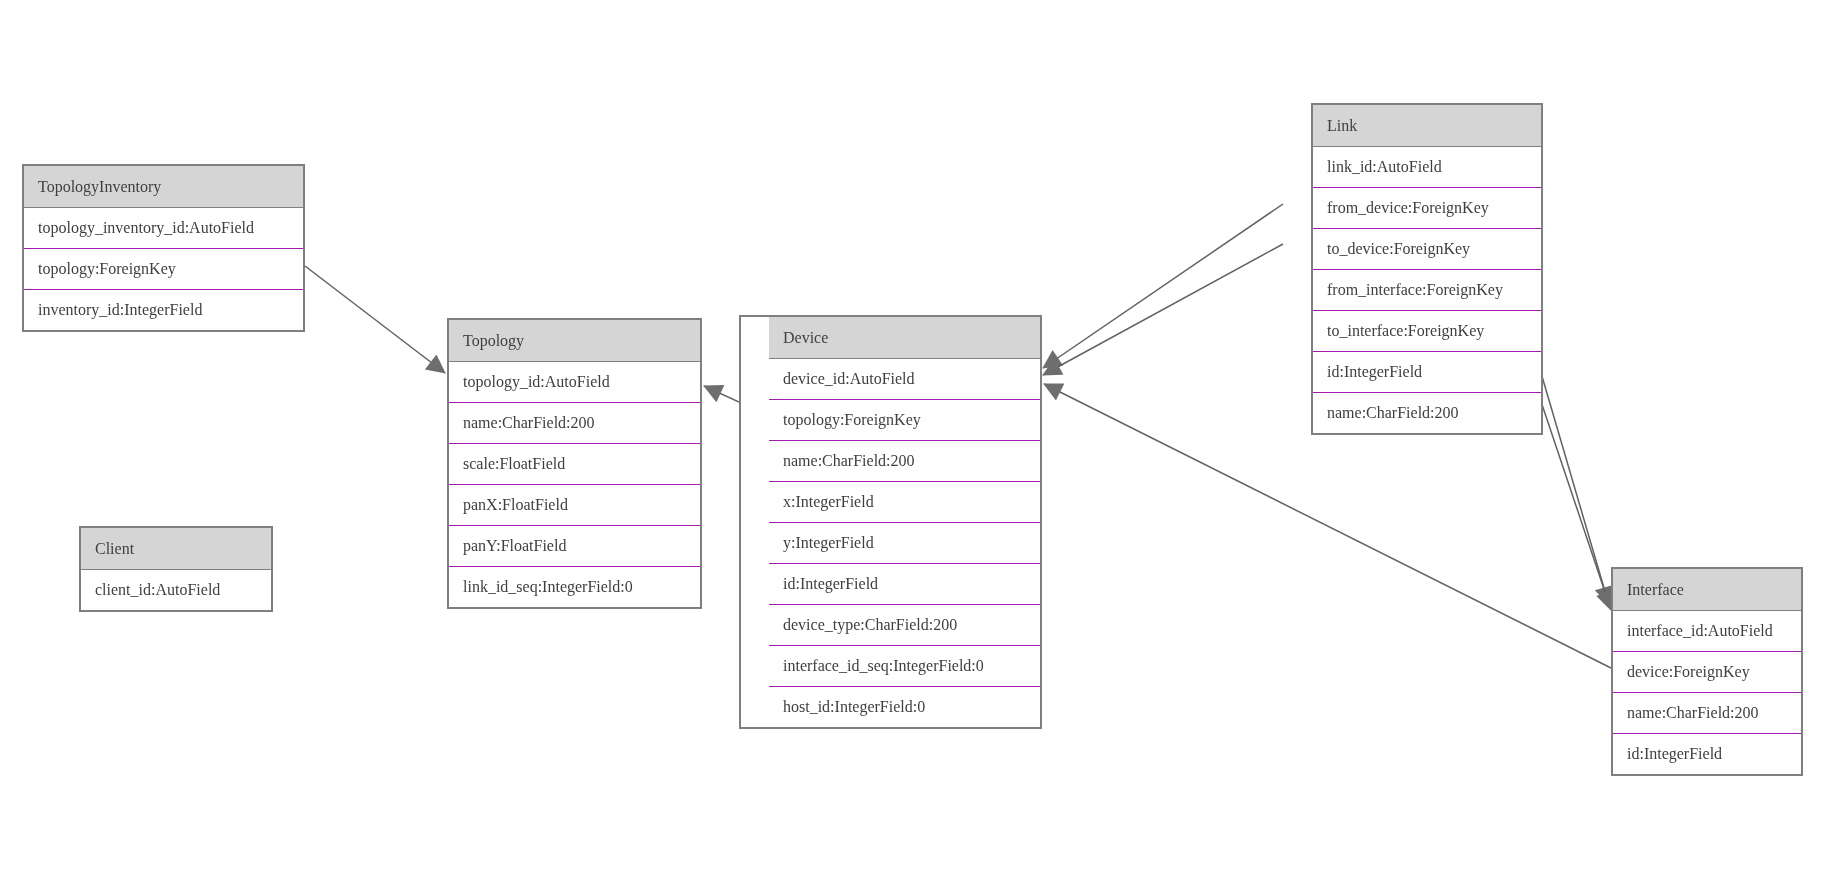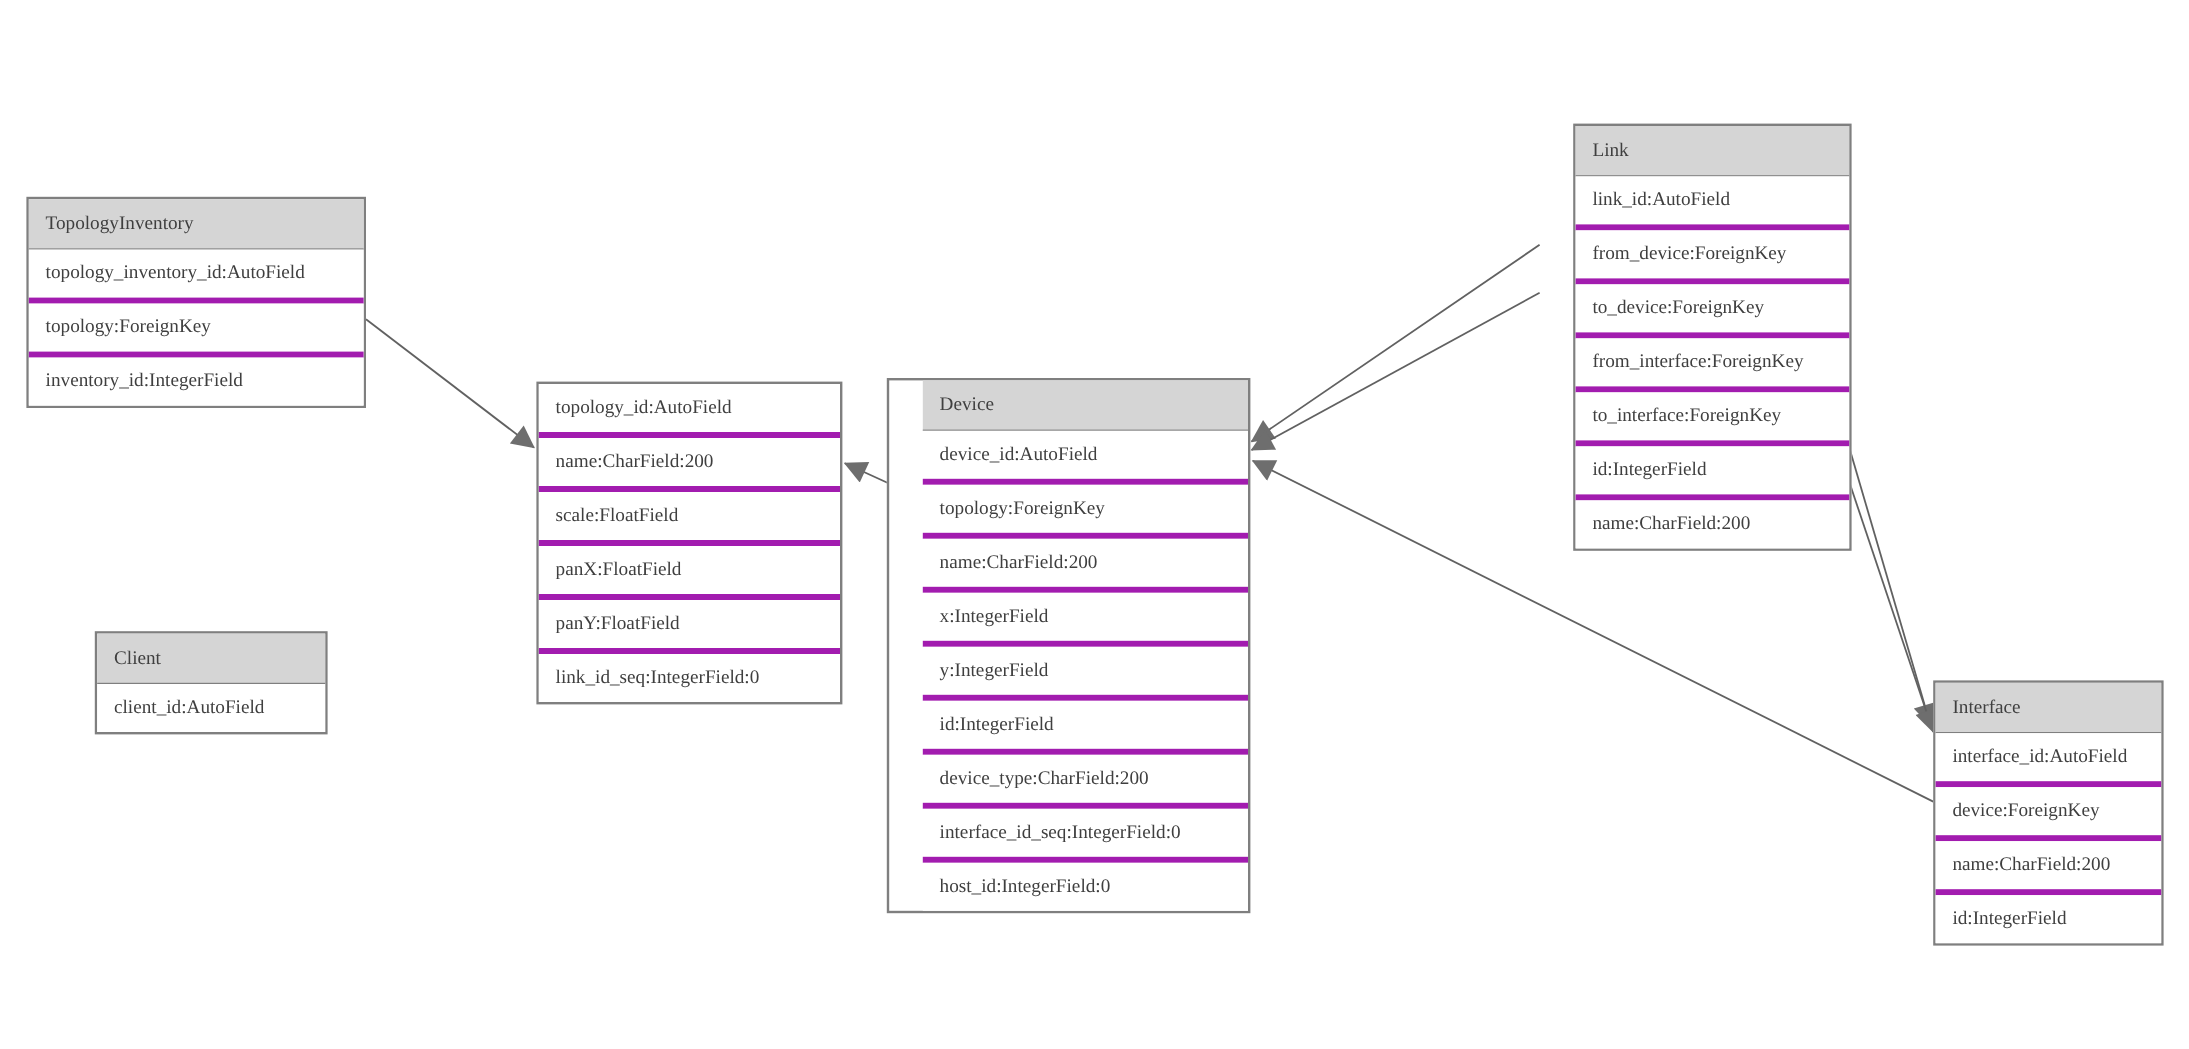--- a/index.html
+++ b/index.html
@@ -41,21 +41,21 @@
     padding: 0 14px;
     background: #d5d5d5;
     border-bottom: 1px solid #7f7f7f;
     white-space: nowrap;
     overflow: hidden;
   }
   .entity .erow {
     height: 40px;
     line-height: 40px;
     padding: 0 14px;
-    border-bottom: 5px solid #a21caf;
+    border-bottom: 1px solid #a21caf;
     white-space: nowrap;
     overflow: hidden;
     background: #ffffff;
   }
   .entity .erow:last-child {
     border-bottom: none;
   }
 </style>
 </head>
 <body>
@@ -78,20 +78,21 @@
   </svg>
 
   <div class="entity" style="left:22px; top:164px; width:283px;">
     <div class="ehead">TopologyInventory</div>
     <div class="erow">topology_inventory_id:AutoField</div>
     <div class="erow">topology:ForeignKey</div>
     <div class="erow">inventory_id:IntegerField</div>
   </div>
 
   <div class="entity" style="left:447px; top:318px; width:255px;">
+    <div class="ehead">Topology</div>
     <div class="erow">topology_id:AutoField</div>
     <div class="erow">name:CharField:200</div>
     <div class="erow">scale:FloatField</div>
     <div class="erow">panX:FloatField</div>
     <div class="erow">panY:FloatField</div>
     <div class="erow">link_id_seq:IntegerField:0</div>
   </div>
 
   <div class="entity" style="left:79px; top:526px; width:194px;">
     <div class="ehead">Client</div>

